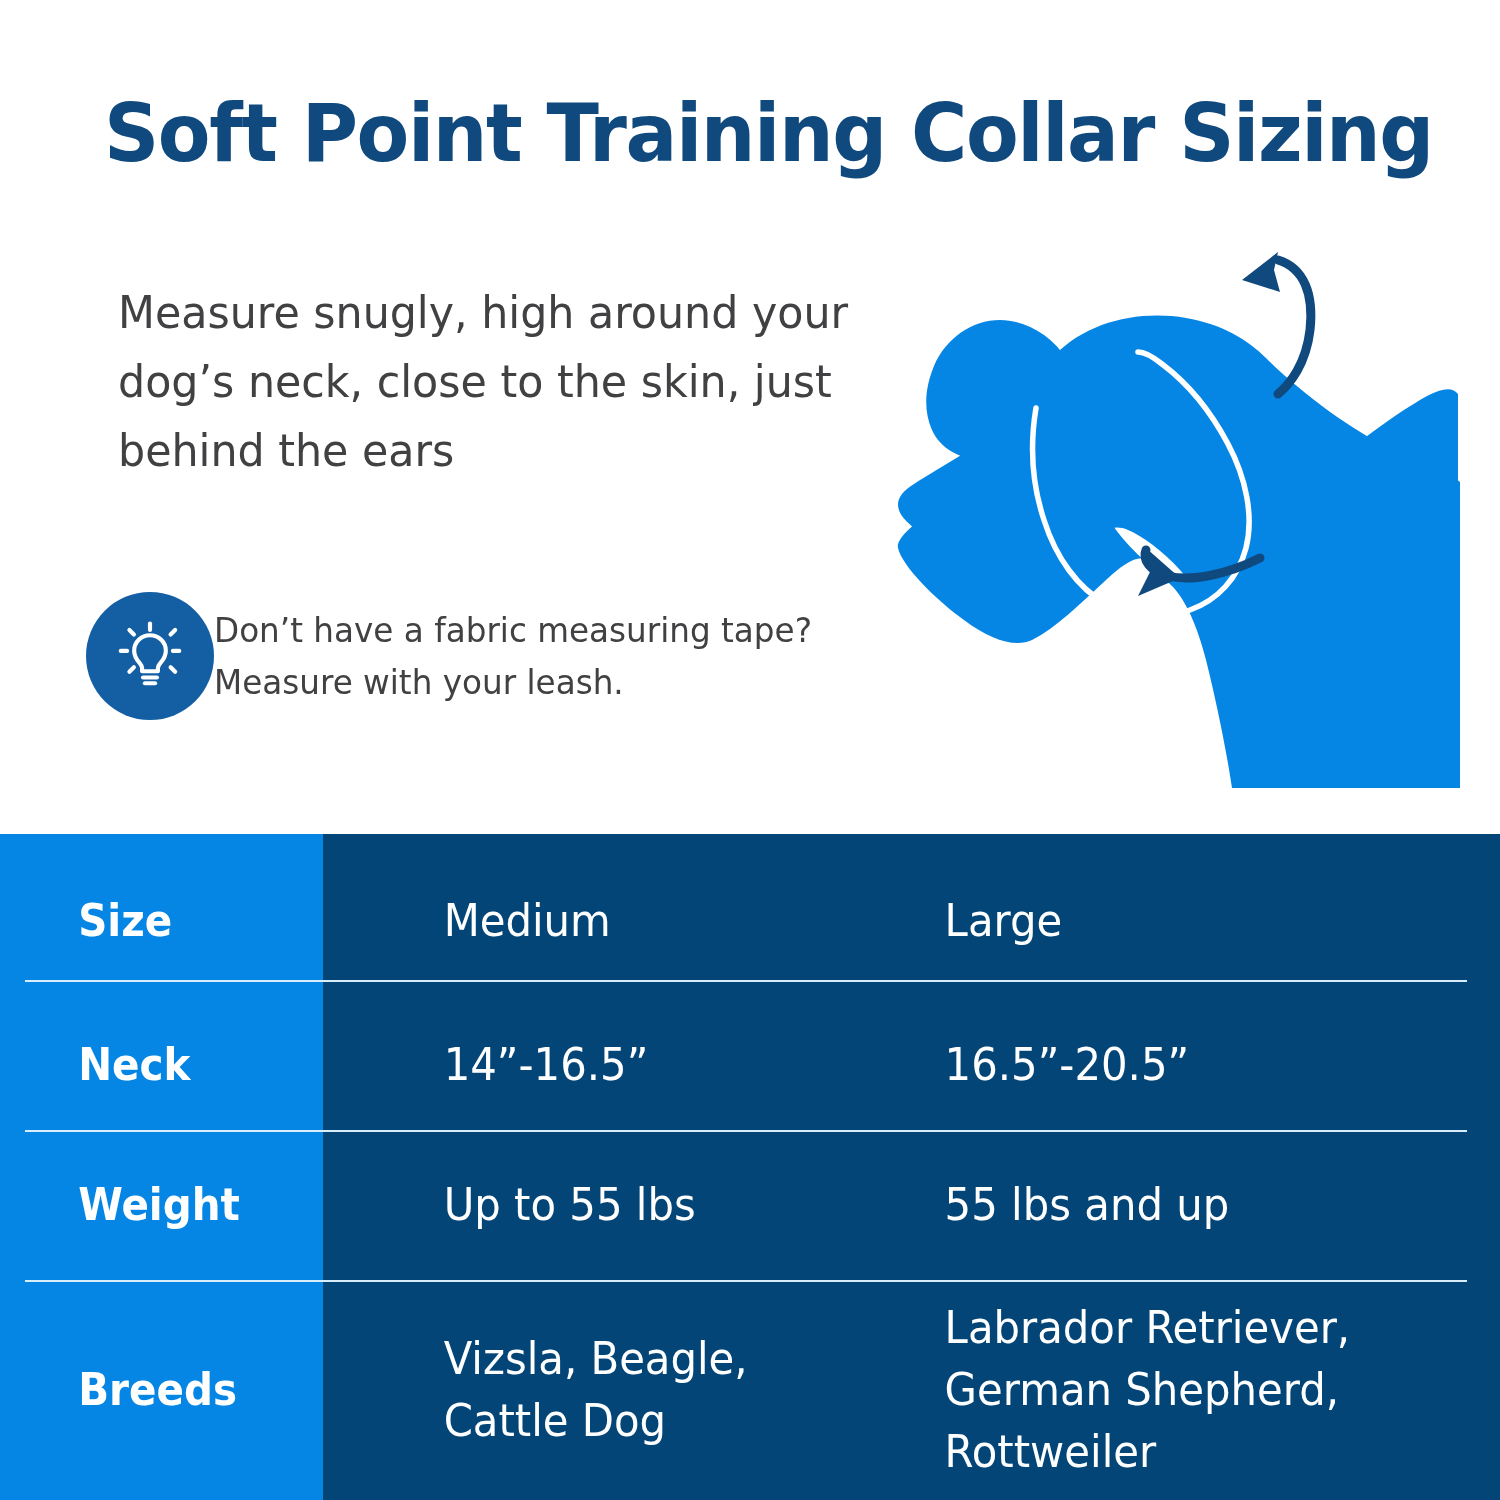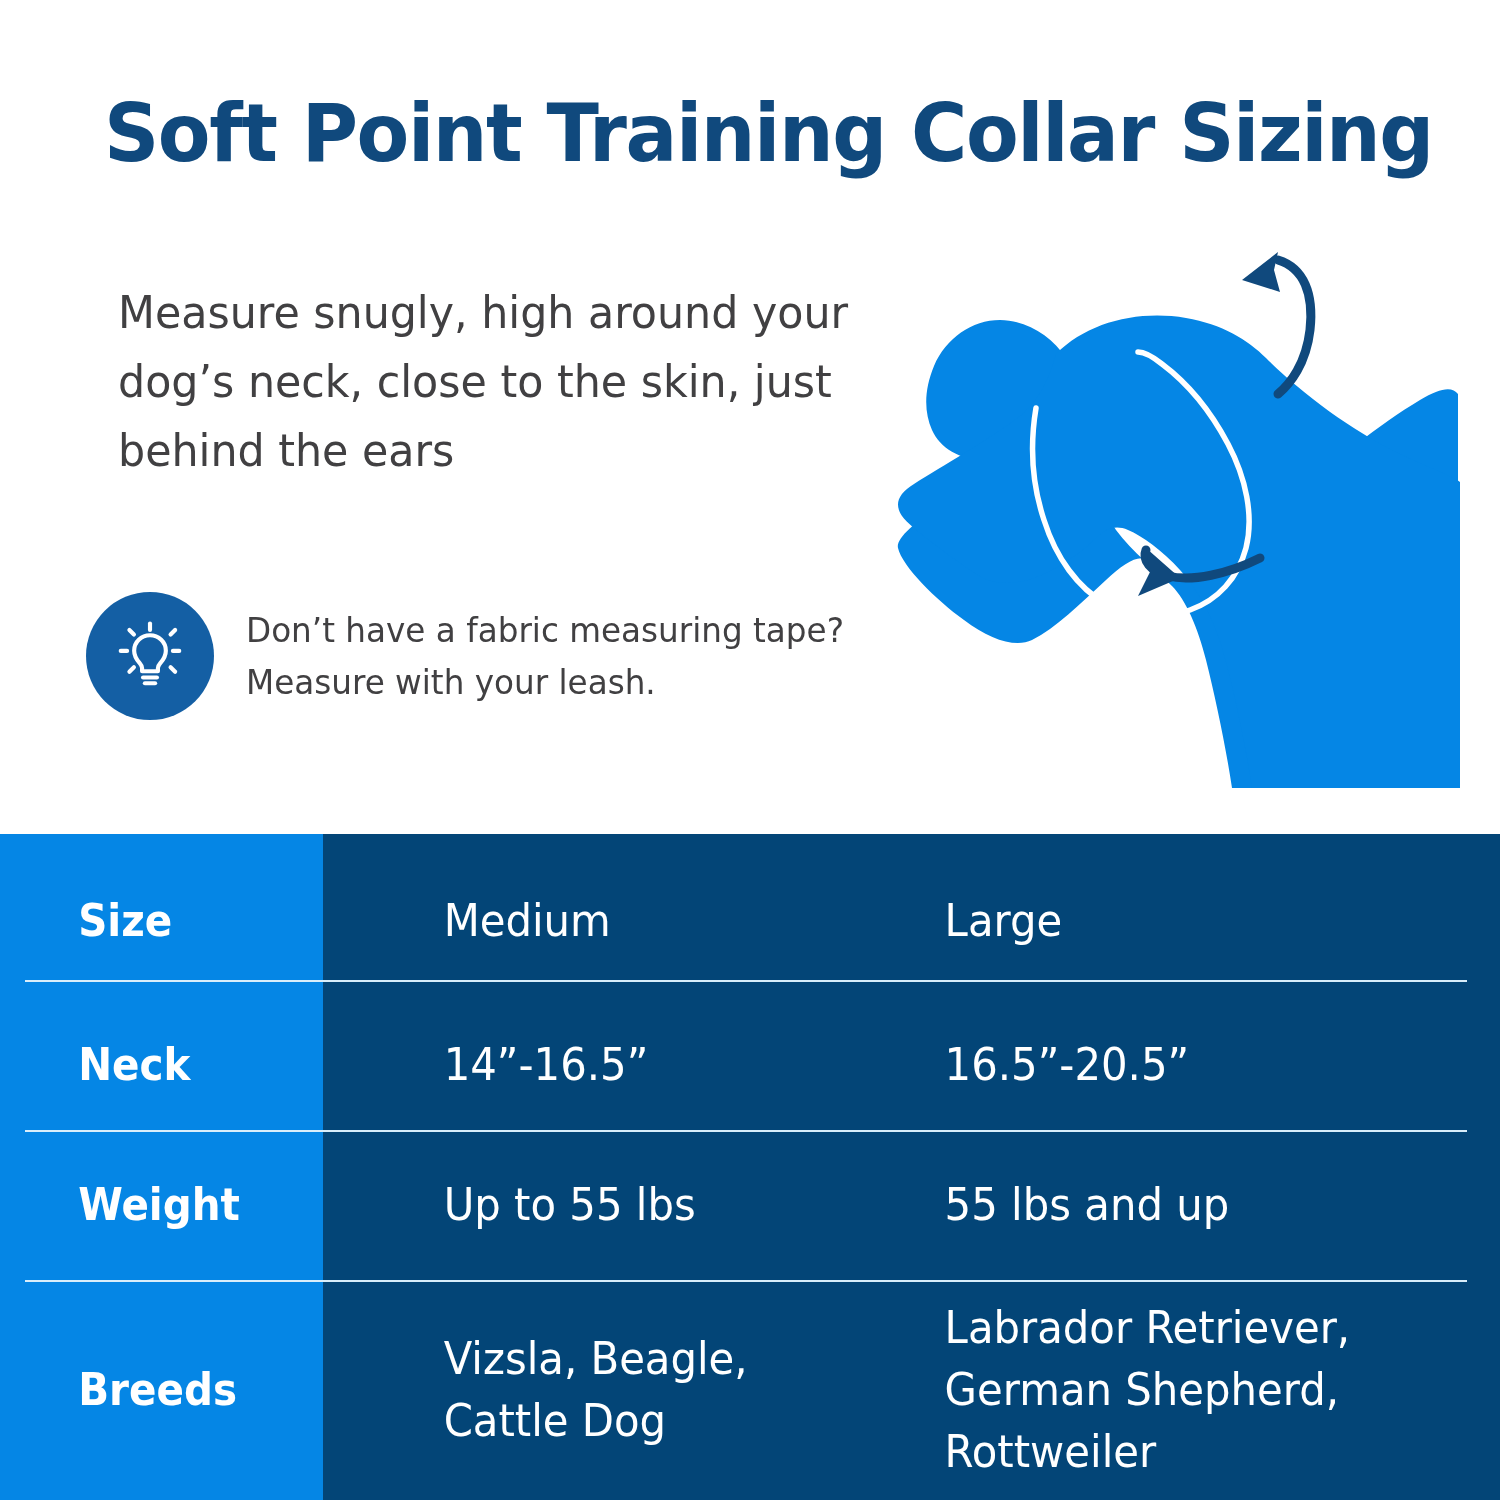--- a/index.html
+++ b/index.html
@@ -41,21 +41,20 @@
     transform-origin:left top;
   }
 
   
   .tip {
     position:absolute;
     left:86px; top:592px;
     width:800px;
     display:flex;
     align-items:center;
-    gap:32px;
   }
   .tip-badge {
     flex:0 0 auto;
     width:128px; height:128px;
     border-radius:50%;
     background:#145FA4;
     display:flex; align-items:center; justify-content:center;
   }
   .tip-badge svg { display:block; width:78px; height:78px; }
   .tip-text {

